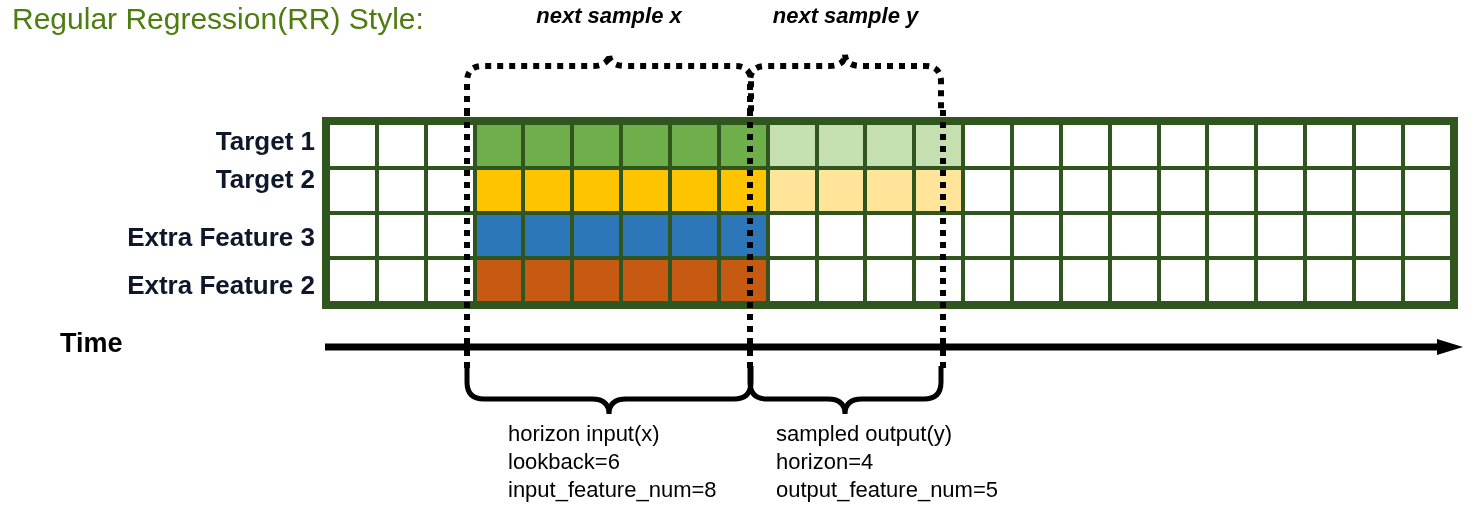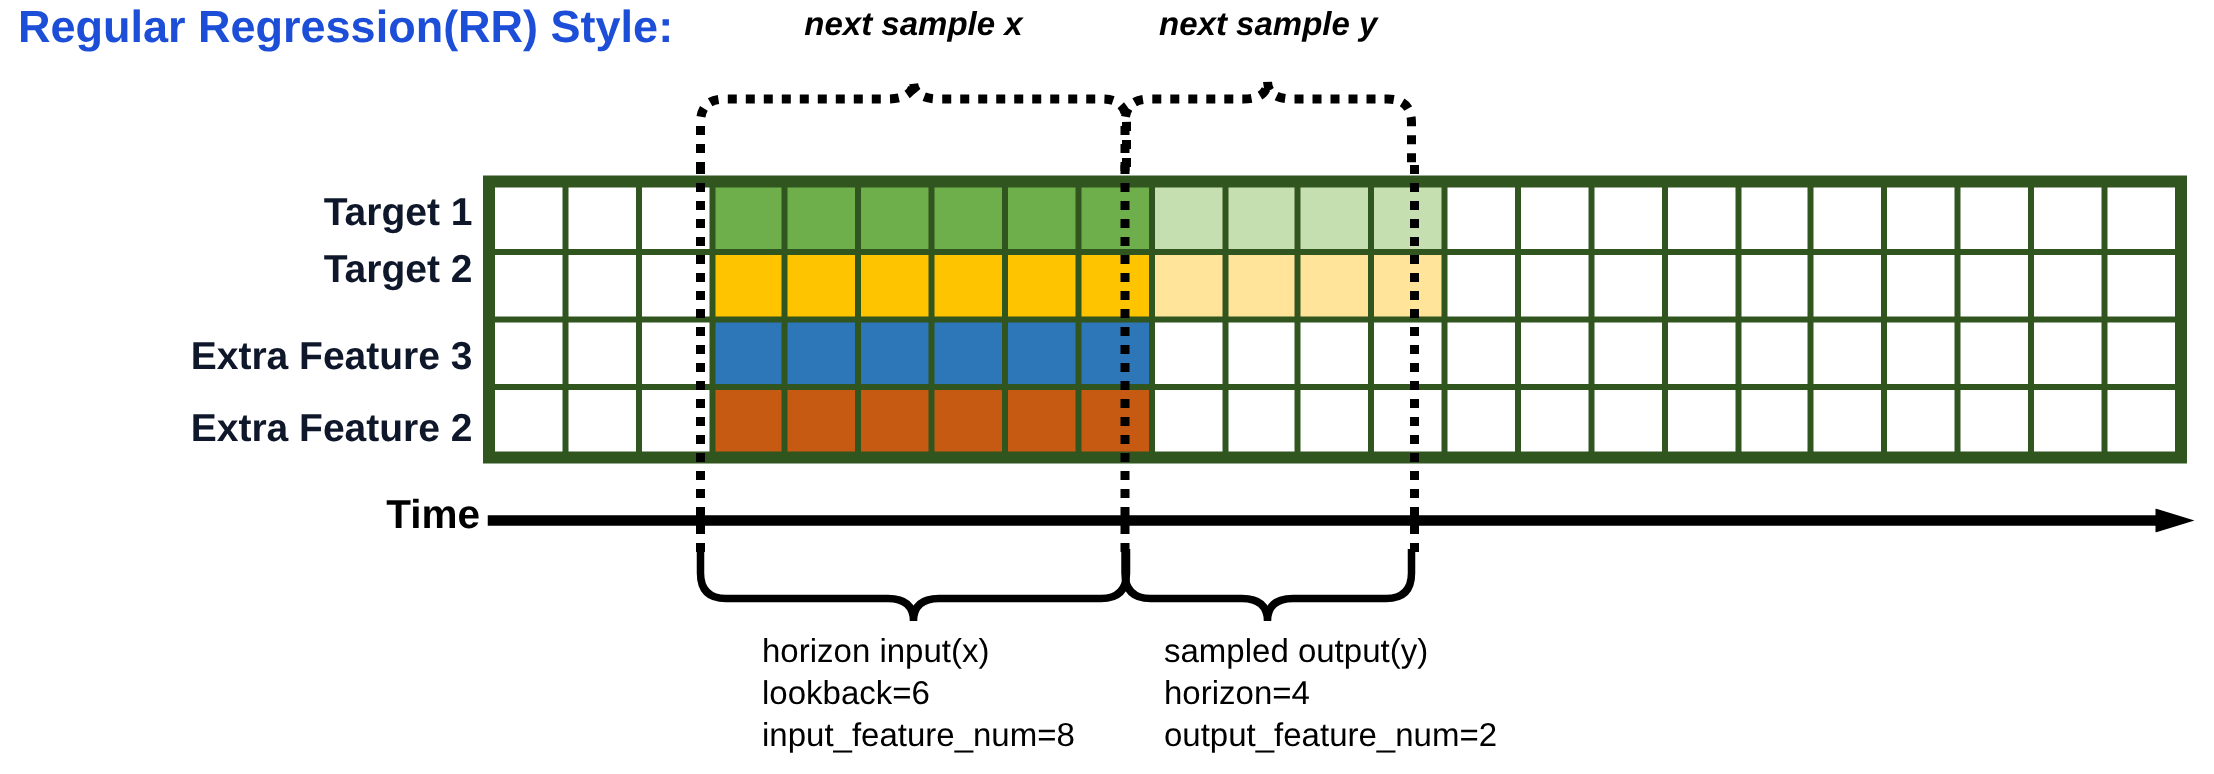--- a/index.html
+++ b/index.html
@@ -17,22 +17,22 @@
     background: #ffffff;
     overflow: hidden;
   }
 
   
   #title {
     position: absolute;
     left: 12px;
     top: 2px;
     font-size: 30px;
-    font-weight: 700;
-    color: #1d4ed8;
+    font-weight: 400;
+    color: #4d7c0f;
     white-space: nowrap;
     letter-spacing: 0px;
   }
 
   
   .row-label {
     position: absolute;
     right: 0px;
     width: 300px;
     text-align: right;
@@ -75,21 +75,21 @@
     padding: 0;
     margin: 0;
   }
 
   
   #time-label {
     position: absolute;
     left: 60px;
     top: 328px;
     width: 260px;
-    text-align: right;
+    text-align: left;
     font-size: 27px;
     font-weight: 700;
     color: #000000;
   }
   #time-axis {
     position: absolute;
     left: 325px;
     top: 339px;
     width: 1138px;
     height: 16px;
@@ -277,16 +277,16 @@
     <div>lookback=6</div>
     <div>input_feature_num=8</div>
   </div>
 
   <svg class="brace-svg" style="left:747px; top:366px; width:197px; height:50px;" viewBox="0 0 197 50">
     <path d="M 3,0 L 3,16 Q 3,33 20,33 L 81,33 Q 98,33 98,48 Q 98,33 115,33 L 177,33 Q 194,33 194,16 L 194,0" fill="none" stroke="#000000" stroke-width="5" stroke-linecap="butt"></path>
   </svg>
   <div class="bottom-caption" style="left:776px; top:420px;">
     <div>sampled output(y)</div>
     <div>horizon=4</div>
-    <div>output_feature_num=2</div>
+    <div>output_feature_num=5</div>
   </div>
 
 </div>
 
 </body></html>

